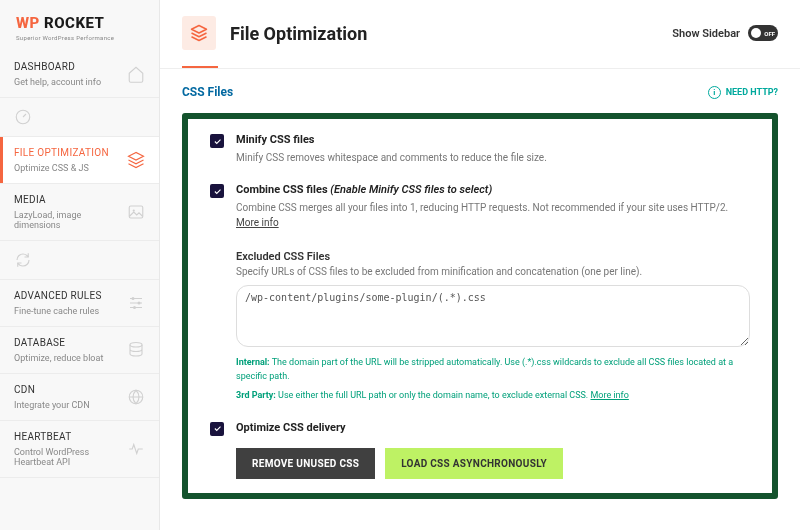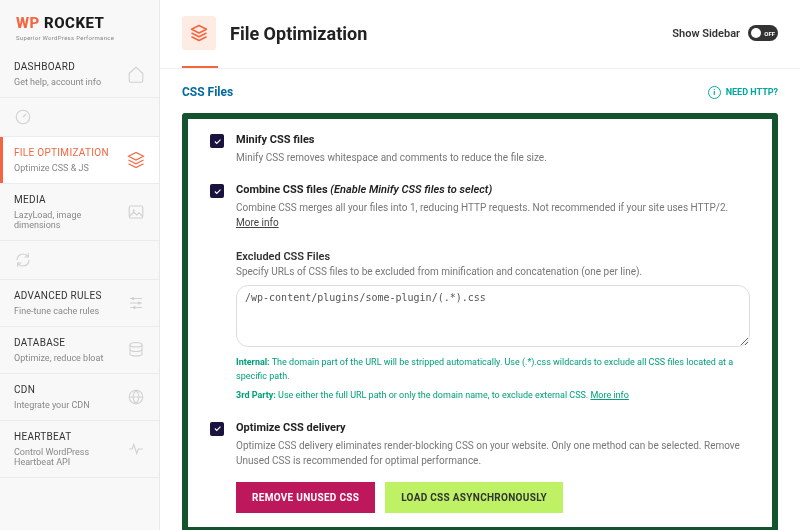--- a/index.html
+++ b/index.html
@@ -48,21 +48,21 @@
 .more-info{color:#444;text-decoration:underline;cursor:pointer}
 .sub-block{margin-top:20px}
 .sub-title{font-size:11px;font-weight:600;color:#333}
 .sub-desc{font-size:10px;color:#777;margin-top:3px}
 textarea{width:100%;height:62px;border:1px solid #ddd;border-radius:12px;padding:6px 8px;font-family:Menlo,Monaco,monospace;font-size:10px;color:#555;margin-top:8px;resize:vertical}
 .hint{font-size:9px;color:#00a07a;margin-top:6px;line-height:1.5}
 .hint b{font-weight:700}
 .hint .more-info{color:#00a07a}
 .btns{display:flex;gap:10px;margin-top:14px}
 .btn{padding:10px 16px;font-size:10px;font-weight:700;border:none;cursor:pointer;letter-spacing:0.3px}
-.btn-primary{background:#be185d;color:#fff}
+.btn-primary{background:#404040;color:#fff}
 .btn-secondary{background:#bef264;color:#333}
 </style>
 </head>
 <body>
 
 <div class="wrap">
   <aside class="sidebar">
     <div class="logo">
       <div class="logo-main"><span class="logo-wp">WP</span> <span class="logo-rocket">ROCKET</span></div>
       <div class="logo-sub">Superior WordPress Performance</div>
@@ -216,21 +216,20 @@
         </div>
 
         <div class="opt">
           <div class="chk">
               <svg viewBox="0 0 24 24">
                 <path d="M5 12l5 5L20 7" stroke="#fff" stroke-width="3" fill="none"></path>
               </svg>
             </div>
           <div class="opt-body">
             <div class="opt-title">Optimize CSS delivery</div>
-            <div class="opt-desc">Optimize CSS delivery eliminates render-blocking CSS on your website. Only one method can be selected. Remove Unused CSS is recommended for optimal performance.</div>
             <div class="btns">
               <button class="btn btn-primary">REMOVE UNUSED CSS</button>
               <button class="btn btn-secondary">LOAD CSS ASYNCHRONOUSLY</button>
             </div>
           </div>
         </div>
 
       </div>
     </div>
   </main>

